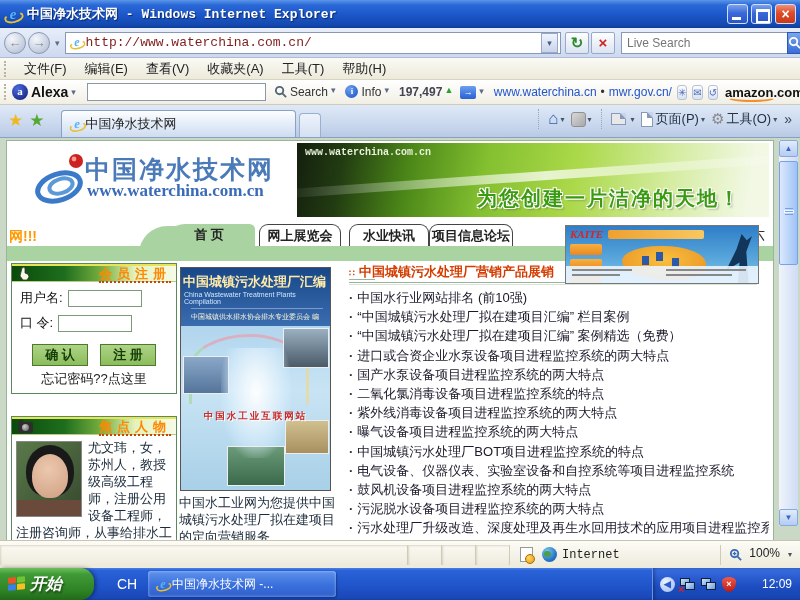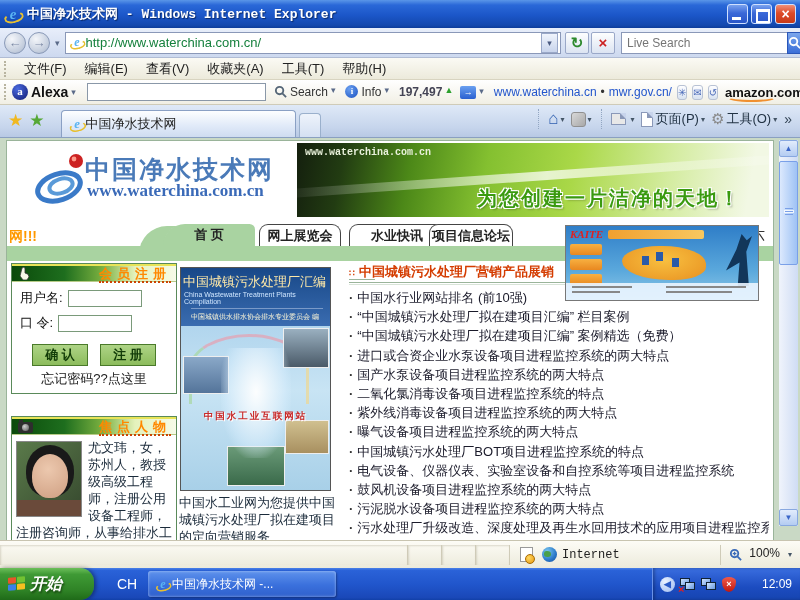--- a/index.html
+++ b/index.html
@@ -12,21 +12,21 @@
 .tb-title{flex:1;margin-left:5px;font:bold 13px "Liberation Mono",monospace;text-shadow:1px 1px 1px #0a2a6a;white-space:nowrap;overflow:hidden}
 .tb-btn{width:21px;height:20px;margin-left:3px;border:1px solid #cfe0ff;border-radius:3px;background:linear-gradient(180deg,#7aa2ee,#3a68d8 45%,#2a56c8);position:relative;cursor:pointer}
 .tb-btn.close{background:linear-gradient(180deg,#f09078,#dd4a28 45%,#c83a18);color:#fff;font-weight:bold;font-size:14px;text-align:center;line-height:18px}
 .tb-btn.min::after{content:"";position:absolute;left:4px;bottom:3px;width:9px;height:3px;background:#fff}
 .tb-btn.rst::after{content:"";position:absolute;left:4px;top:4px;width:10px;height:9px;border:2px solid #fff;border-top-width:3px}
 
 .addrrow{position:absolute;left:0;top:28px;width:800px;height:30px;background:linear-gradient(180deg,#e8eefa,#cdd9ef);display:flex;align-items:center;padding:0 4px;border-bottom:1px solid #b0bcd4}
 .navcirc{width:22px;height:22px;border-radius:50%;border:1px solid #8a9ab8;background:radial-gradient(circle at 35% 30%,#f4f6fa,#c2ccdc 70%,#98a6c0);color:#7d8aa5;font-weight:bold;text-align:center;line-height:20px;margin-right:2px}
 .smalldrop{color:#5a6a88;font-size:9px;margin:0 3px}
 .addrfield{flex:1;height:22px;background:#fff;border:1px solid #8a98b8;display:flex;align-items:center;padding:0 2px;margin:0 2px}
-.addrfield .url{flex:1;font-size:13px;color:#15803d;font-family:Liberation Sans, sans-serif;white-space:nowrap;overflow:hidden}
+.addrfield .url{flex:1;font-size:13px;color:#7f1d1d;font-family:Liberation Mono, monospace;white-space:nowrap;overflow:hidden}
 .dropbtn{width:17px;height:20px;background:linear-gradient(180deg,#f0f4fc,#c8d4ec);border:1px solid #9aa8c8;color:#4a5a80;font-size:9px;text-align:center;line-height:18px}
 .sqbtn{width:24px;height:22px;border:1px solid #9aa8c8;border-radius:2px;background:linear-gradient(180deg,#fdfefe,#dce4f2);text-align:center;line-height:20px;margin-left:2px;font-weight:bold}
 .sqbtn.refresh{color:#2e8a2e;font-size:15px}
 .sqbtn.stop{color:#c22;font-size:15px}
 .searchbox{width:175px;height:22px;margin-left:6px;display:flex}
 .searchbox input{flex:1;height:22px;border:1px solid #8a98b8;border-right:none;padding:0 5px;font-size:12px;color:#888;font-family:"Liberation Sans",sans-serif}
 .searchgo{width:25px;height:22px;background:linear-gradient(180deg,#7aa6ec,#3a6ed8);border:1px solid #2a56b8;display:flex;align-items:center;justify-content:center}
 
 .menurow{position:absolute;left:0;top:58px;width:800px;height:22px;background:linear-gradient(180deg,#fbfaf4,#eceadb);display:flex;align-items:center;border-bottom:1px solid #d8d4c0}
 .grip{width:5px;height:16px;border-left:2px dotted #b8b4a0;margin:0 6px 0 4px}
@@ -72,24 +72,24 @@
 .logo-url{position:absolute;left:80px;top:40px;font:bold 17px "Liberation Serif",serif;color:#3a6ab8}
 .banner{position:absolute;left:290px;top:2px;width:472px;height:74px;background:linear-gradient(100deg,#141f0e 0%,#223c12 10%,#4c8818 24%,#84c030 40%,#aad848 58%,#d4ecA0 78%,#f2f8e4 95%);overflow:hidden}
 .banner .streak{position:absolute;left:-20px;top:28px;width:540px;height:9px;background:linear-gradient(90deg,rgba(255,255,255,0),rgba(255,255,255,.75),rgba(255,255,255,0));transform:rotate(-4deg)}
 .banner-url{position:absolute;left:8px;top:4px;font:bold 10px "Liberation Mono",monospace;color:#e8f0da}
 .slogan{position:absolute;right:28px;top:42px;font-weight:bold;font-size:20px;letter-spacing:2px;color:#3a9a10;text-shadow:-1px -1px 0 #fff,1px -1px 0 #fff,-1px 1px 0 #fff,1px 1px 0 #fff,2px 2px 2px rgba(0,0,0,.25);white-space:nowrap}
 
 .mq-left{position:absolute;left:2px;top:87px;font-weight:bold;font-size:14px;color:#ff9900}
 .mq-right{position:absolute;right:8px;top:85px;font-size:14px;color:#333}
 .navtab{position:absolute;top:83px;height:22px;background:#fff;border:1px solid #444;border-bottom:none;border-radius:9px 9px 0 0;font-weight:bold;font-size:13px;color:#222;text-align:center;line-height:21px;cursor:pointer}
 .navtab.active{background:#a9d3a1;border:none;border-radius:40px 10px 0 0;width:92px;left:156px;height:22px;box-shadow:-18px 8px 0 6px #a9d3a1}
-#nt2{left:252px;width:82px}#nt3{left:342px;width:96px}#nt4{left:422px;width:84px}
+#nt2{left:252px;width:82px}#nt3{left:342px;width:80px}#nt4{left:422px;width:84px}
 .greenbar{position:absolute;left:0;top:105px;width:768px;height:15px;background:#a9d3a1}
 
-.ad{position:absolute;left:558px;top:84px;width:194px;height:76px;background:linear-gradient(180deg,#2f7ec8,#5aa8dc 60%,#8ec8e8);border:1px solid #777;z-index:6;overflow:hidden;cursor:pointer}
+.ad{position:absolute;left:558px;top:84px;width:194px;height:59px;background:linear-gradient(180deg,#2f7ec8,#5aa8dc 60%,#8ec8e8);border:1px solid #777;z-index:6;overflow:hidden;cursor:pointer}
 .ad-brand{position:absolute;left:4px;top:2px;font:italic bold 11px "Liberation Serif",serif;color:#e02020}
 .ad-strip{position:absolute;left:42px;top:4px;width:96px;height:9px;background:linear-gradient(90deg,#f0a030,#f8c860);border-radius:2px}
 .ad-map{position:absolute;left:56px;top:20px;width:84px;height:34px;background:radial-gradient(ellipse at 50% 40%,#f8c040,#e89020);border-radius:46% 54% 40% 58%}
 .ad-map i{position:absolute;width:7px;height:9px;background:#2a5aa8;top:10px}
 .ad-man{position:absolute;right:6px;top:8px;width:26px;height:52px;background:#12365a;clip-path:polygon(60% 0,80% 12%,100% 4%,78% 34%,88% 100%,45% 100%,52% 55%,0 70%,40% 30%)}
 .ad-tag{position:absolute;left:4px;width:32px;height:11px;background:linear-gradient(180deg,#f8b040,#e88820);border-radius:2px}
 .ad-bot{position:absolute;left:0;bottom:0;width:100%;height:17px;background:rgba(235,245,255,.9)}
 .ad-bot i{position:absolute;top:3px;height:2px;background:#888}
 
 .box{position:absolute;left:4px;width:166px;background:#fff;border:1px solid #5a8a5a}
@@ -107,21 +107,21 @@
 .forgot{text-align:center;font-size:13px;color:#222;margin-top:4px;cursor:pointer}
 #focusbox{top:275px;height:143px;border-bottom:none}
 .bio{padding:4px 3px 0 4px;font-size:13px;line-height:17px;color:#1a2a3a;height:120px;overflow:hidden}
 .photo{float:left;width:66px;height:76px;margin:2px 6px 2px 0;border:1px solid #888;background:linear-gradient(135deg,#5a7a4a,#36482e);position:relative;overflow:hidden}
 .photo .hair{position:absolute;left:9px;top:3px;width:48px;height:52px;border-radius:50% 50% 45% 45%;background:#191919}
 .photo .face{position:absolute;left:15px;top:12px;width:36px;height:44px;border-radius:50% 50% 46% 46%;background:radial-gradient(circle at 45% 35%,#ecc8ae,#cf9f82)}
 .photo .body{position:absolute;left:0;bottom:0;width:100%;height:16px;background:#6a4a3a}
 
 .book{position:absolute;left:173px;top:126px;width:151px;height:224px;border:1px solid #555;background:linear-gradient(180deg,#9cc8e8,#c8e4f4 55%,#a8d0e8);overflow:hidden;cursor:pointer}
 .bk-head{position:absolute;left:0;top:0;width:100%;height:58px;background:linear-gradient(180deg,#184888,#3a6cb0)}
-.bk-title{position:absolute;left:2px;top:5px;width:147px;font-weight:normal;font-size:13px;color:#ffe9a8;white-space:nowrap;letter-spacing:0}
+.bk-title{position:absolute;left:2px;top:5px;width:147px;font-weight:bold;font-size:13px;color:#ffe9a8;white-space:nowrap;letter-spacing:0}
 .bk-sub{position:absolute;left:3px;top:23px;width:145px;font-size:7px;color:#cfe6ff}
 .bk-ed{position:absolute;left:10px;top:40px;width:132px;font-size:7px;color:#fff8d8;border-top:1px solid #7a9ac8;padding-top:3px}
 .bk-rainbow{position:absolute;left:8px;top:66px;width:120px;height:70px;border:3px solid #e8a0b0;border-bottom:none;border-left-color:#a8d8a0;border-right-color:#f0d890;border-radius:50% 50% 0 0;opacity:.7}
 .bk-ph{position:absolute;border:1px solid #eee}
 .bk-splash{position:absolute;left:40px;top:80px;width:70px;height:110px;background:radial-gradient(ellipse at 50% 40%,rgba(255,255,255,.95),rgba(220,240,255,.4) 60%,transparent 75%)}
 .bk-mark{position:absolute;left:0;top:142px;width:100%;text-align:center;font-weight:bold;font-size:9.5px;color:#c82828;letter-spacing:2px;text-shadow:1px 1px 0 #fff}
 .caption{position:absolute;left:172px;top:353px;width:158px;height:47px;font-size:13px;line-height:17px;color:#1a2a3a;overflow:hidden}
 
 .news-head{position:absolute;left:342px;top:122px;width:410px;font-weight:bold;font-size:13px;color:#d43c00;white-space:nowrap;overflow:hidden}
 .dots-ico{display:inline-block;width:10px;color:#d43c00;font-size:9px;letter-spacing:1px}

